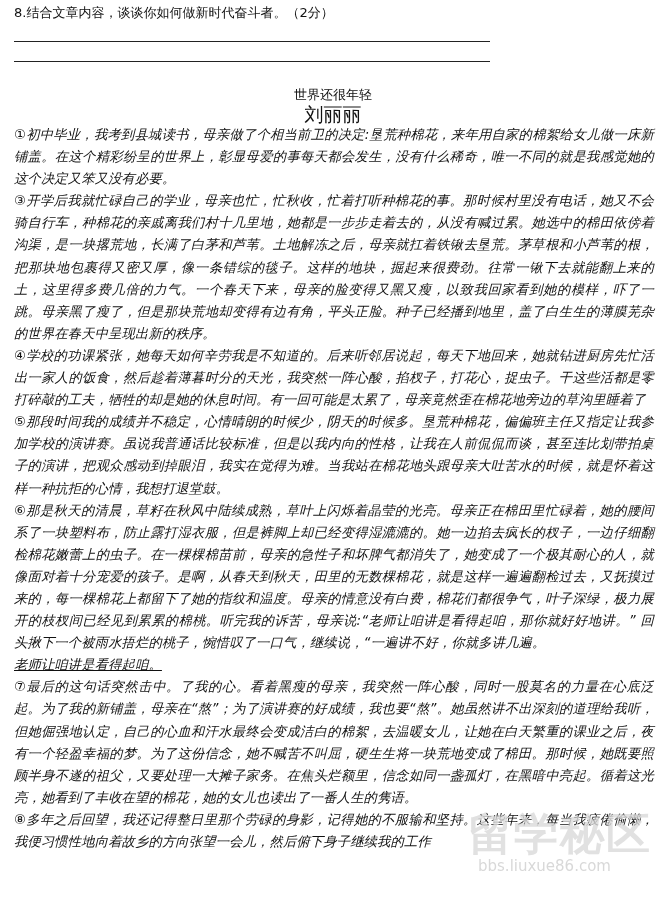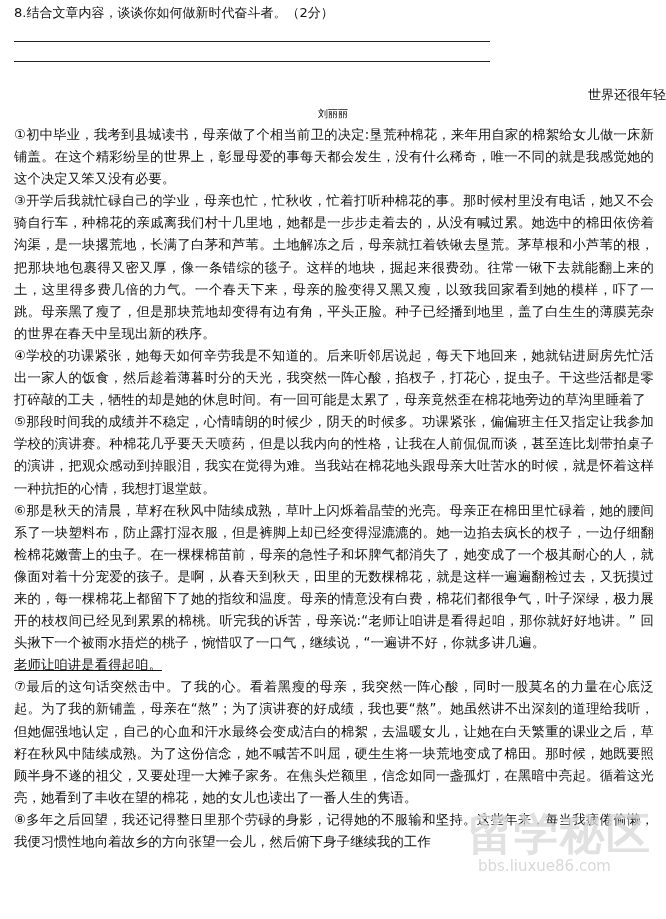--- a/index.html
+++ b/index.html
@@ -41,47 +41,48 @@
       left: 14px;
       top: 67px;
       font-size: 13px;
       line-height: 18px;
       white-space: nowrap;
     }
     .title {
       position: absolute;
       left: 0;
       width: 666px;
-      text-align: right;
+      text-align: center;
       top: 86px;
       font-size: 13px;
       line-height: 18px;
     }
     .author {
       position: absolute;
       left: 0;
       width: 666px;
       text-align: center;
       top: 105px;
-      font-size: 10px;
+      font-size: 19px;
       line-height: 18px;
     }
     .article {
       position: absolute;
       left: 14px;
       top: 124px;
       width: 640px;
       font-size: 13.3px;
       line-height: 22.1px;
       letter-spacing: 0.15px;
     }
     .article p {
       margin: 0;
       text-align: justify;
       text-align-last: left;
+      font-style: italic;
     }
     .underline {
       text-decoration: underline;
     }
     .watermark {
       position: absolute;
       left: 468px;
       top: 805px;
       width: 195px;
       height: 80px;
@@ -116,23 +117,23 @@
   <div class="answer-line" style="top:61px"></div>
 
 
   <div class="title">世界还很年轻</div>
   <div class="author">刘丽丽</div>
 
   <div class="article">
     <p>①初中毕业，我考到县城读书，母亲做了个相当前卫的决定:垦荒种棉花，来年用自家的棉絮给女儿做一床新铺盖。在这个精彩纷呈的世界上，彰显母爱的事每天都会发生，没有什么稀奇，唯一不同的就是我感觉她的这个决定又笨又没有必要。</p>
     <p>③开学后我就忙碌自己的学业，母亲也忙，忙秋收，忙着打听种棉花的事。那时候村里没有电话，她又不会骑自行车，种棉花的亲戚离我们村十几里地，她都是一步步走着去的，从没有喊过累。她选中的棉田依傍着沟渠，是一块撂荒地，长满了白茅和芦苇。土地解冻之后，母亲就扛着铁锹去垦荒。茅草根和小芦苇的根，把那块地包裹得又密又厚，像一条错综的毯子。这样的地块，掘起来很费劲。往常一锹下去就能翻上来的土，这里得多费几倍的力气。一个春天下来，母亲的脸变得又黑又瘦，以致我回家看到她的模样，吓了一跳。母亲黑了瘦了，但是那块荒地却变得有边有角，平头正脸。种子已经播到地里，盖了白生生的薄膜芜杂的世界在春天中呈现出新的秩序。</p>
     <p>④学校的功课紧张，她每天如何辛劳我是不知道的。后来听邻居说起，每天下地回来，她就钻进厨房先忙活出一家人的饭食，然后趁着薄暮时分的天光，我突然一阵心酸，掐杈子，打花心，捉虫子。干这些活都是零打碎敲的工夫，牺牲的却是她的休息时间。有一回可能是太累了，母亲竟然歪在棉花地旁边的草沟里睡着了</p>
-    <p>⑤那段时间我的成绩并不稳定，心情晴朗的时候少，阴天的时候多。功课紧张，偏偏班主任又指定让我参加学校的演讲赛。种棉花几乎要天天喷药，但是以我内向的性格，让我在人前侃侃而谈，甚至连比划带拍桌子的演讲，把观众感动到掉眼泪，我实在觉得为难。当我站在棉花地头跟母亲大吐苦水的时候，就是怀着这样一种抗拒的心情，我想打退堂鼓。</p>
+    <p>⑤那段时间我的成绩并不稳定，心情晴朗的时候少，阴天的时候多。垦荒种棉花，偏偏班主任又指定让我参加学校的演讲赛。虽说我普通话比较标准，但是以我内向的性格，让我在人前侃侃而谈，甚至连比划带拍桌子的演讲，把观众感动到掉眼泪，我实在觉得为难。当我站在棉花地头跟母亲大吐苦水的时候，就是怀着这样一种抗拒的心情，我想打退堂鼓。</p>
     <p><span>⑥那是秋天的清晨，草籽在秋风中陆续成熟，草叶上闪烁着晶莹的光亮。母亲正在棉田里忙碌着，她的腰间系了一块塑料布，防止露打湿衣服，但是裤脚上却已经变得湿漉漉的。她一边掐去疯长的杈子，一边仔细翻检棉花嫩蕾上的虫子。在一棵棵棉苗前，母亲的急性子和坏脾气都消失了，她变成了一个极其耐心的人，就像面对着十分宠爱的孩子。是啊，从春天到秋天，田里的无数棵棉花，就是这样一遍遍翻检过去，又抚摸过来的，每一棵棉花上都留下了她的指纹和温度。母亲的情意没有白费，棉花们都很争气，叶子深绿，极力展开的枝杈间已经见到累累的棉桃。听完我的诉苦，母亲说:“老师让咱讲是看得起咱，那你就好好地讲。” 回头揪下一个被雨水捂烂的桃子，惋惜叹了一口气，继续说，“一遍讲不好，你就多讲几遍。</span><br><span class="underline">老师让咱讲是看得起咱。</span></p>
-    <p>⑦最后的这句话突然击中。了我的心。看着黑瘦的母亲，我突然一阵心酸，同时一股莫名的力量在心底泛起。为了我的新铺盖，母亲在“熬”；为了演讲赛的好成绩，我也要“熬”。她虽然讲不出深刻的道理给我听，但她倔强地认定，自己的心血和汗水最终会变成洁白的棉絮，去温暖女儿，让她在白天繁重的课业之后，草籽在秋风中陆续成熟。为了这份信念，她不喊苦不叫屈，硬生生将一块荒地变成了棉田。那时候，她既要照顾半身不遂的祖父，又要处理一大摊子家务。在焦头烂额里，信念如同一盏孤灯，在黑暗中亮起。循着这光亮，她看到了丰收在望的棉花，她的女儿也读出了一番人生的隽语。</p>
+    <p>⑦最后的这句话突然击中。了我的心。看着黑瘦的母亲，我突然一阵心酸，同时一股莫名的力量在心底泛起。为了我的新铺盖，母亲在“熬”；为了演讲赛的好成绩，我也要“熬”。她虽然讲不出深刻的道理给我听，但她倔强地认定，自己的心血和汗水最终会变成洁白的棉絮，去温暖女儿，让她在白天繁重的课业之后，夜有一个轻盈幸福的梦。为了这份信念，她不喊苦不叫屈，硬生生将一块荒地变成了棉田。那时候，她既要照顾半身不遂的祖父，又要处理一大摊子家务。在焦头烂额里，信念如同一盏孤灯，在黑暗中亮起。循着这光亮，她看到了丰收在望的棉花，她的女儿也读出了一番人生的隽语。</p>
     <p>⑧多年之后回望，我还记得整日里那个劳碌的身影，记得她的不服输和坚持。这些年来，每当我疲倦偷懒，我便习惯性地向着故乡的方向张望一会儿，然后俯下身子继续我的工作</p>
 
   </div>
 
   <div class="watermark">
     <div class="wm-big">留学秘区</div>
     <div class="wm-small">bbs.liuxue86.com</div>
   </div>
 
 </div>

